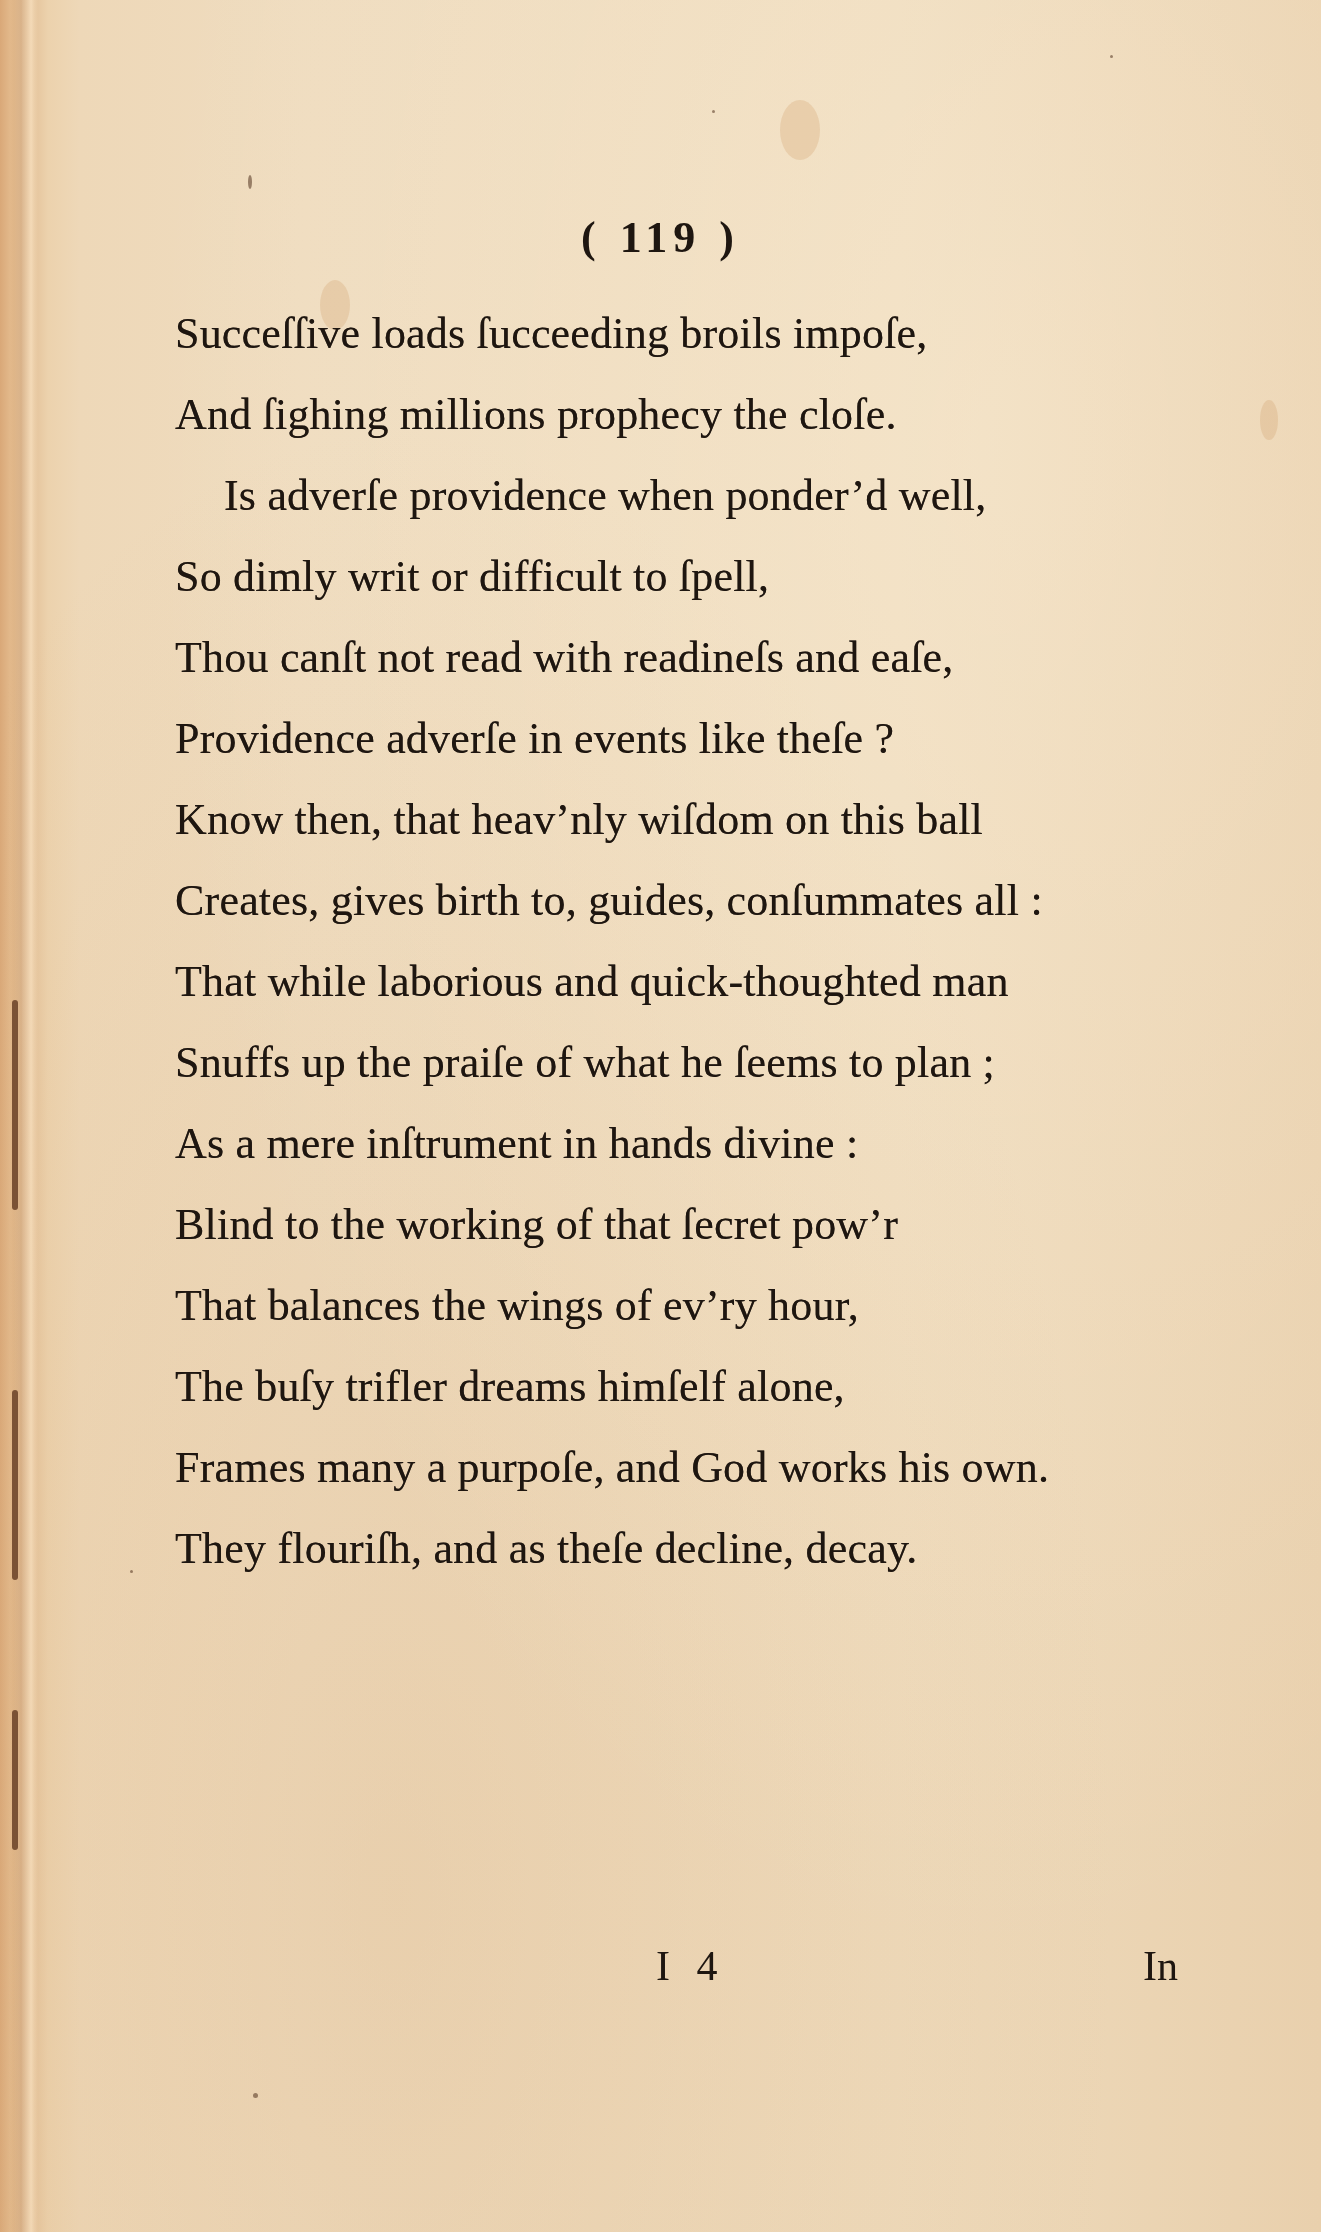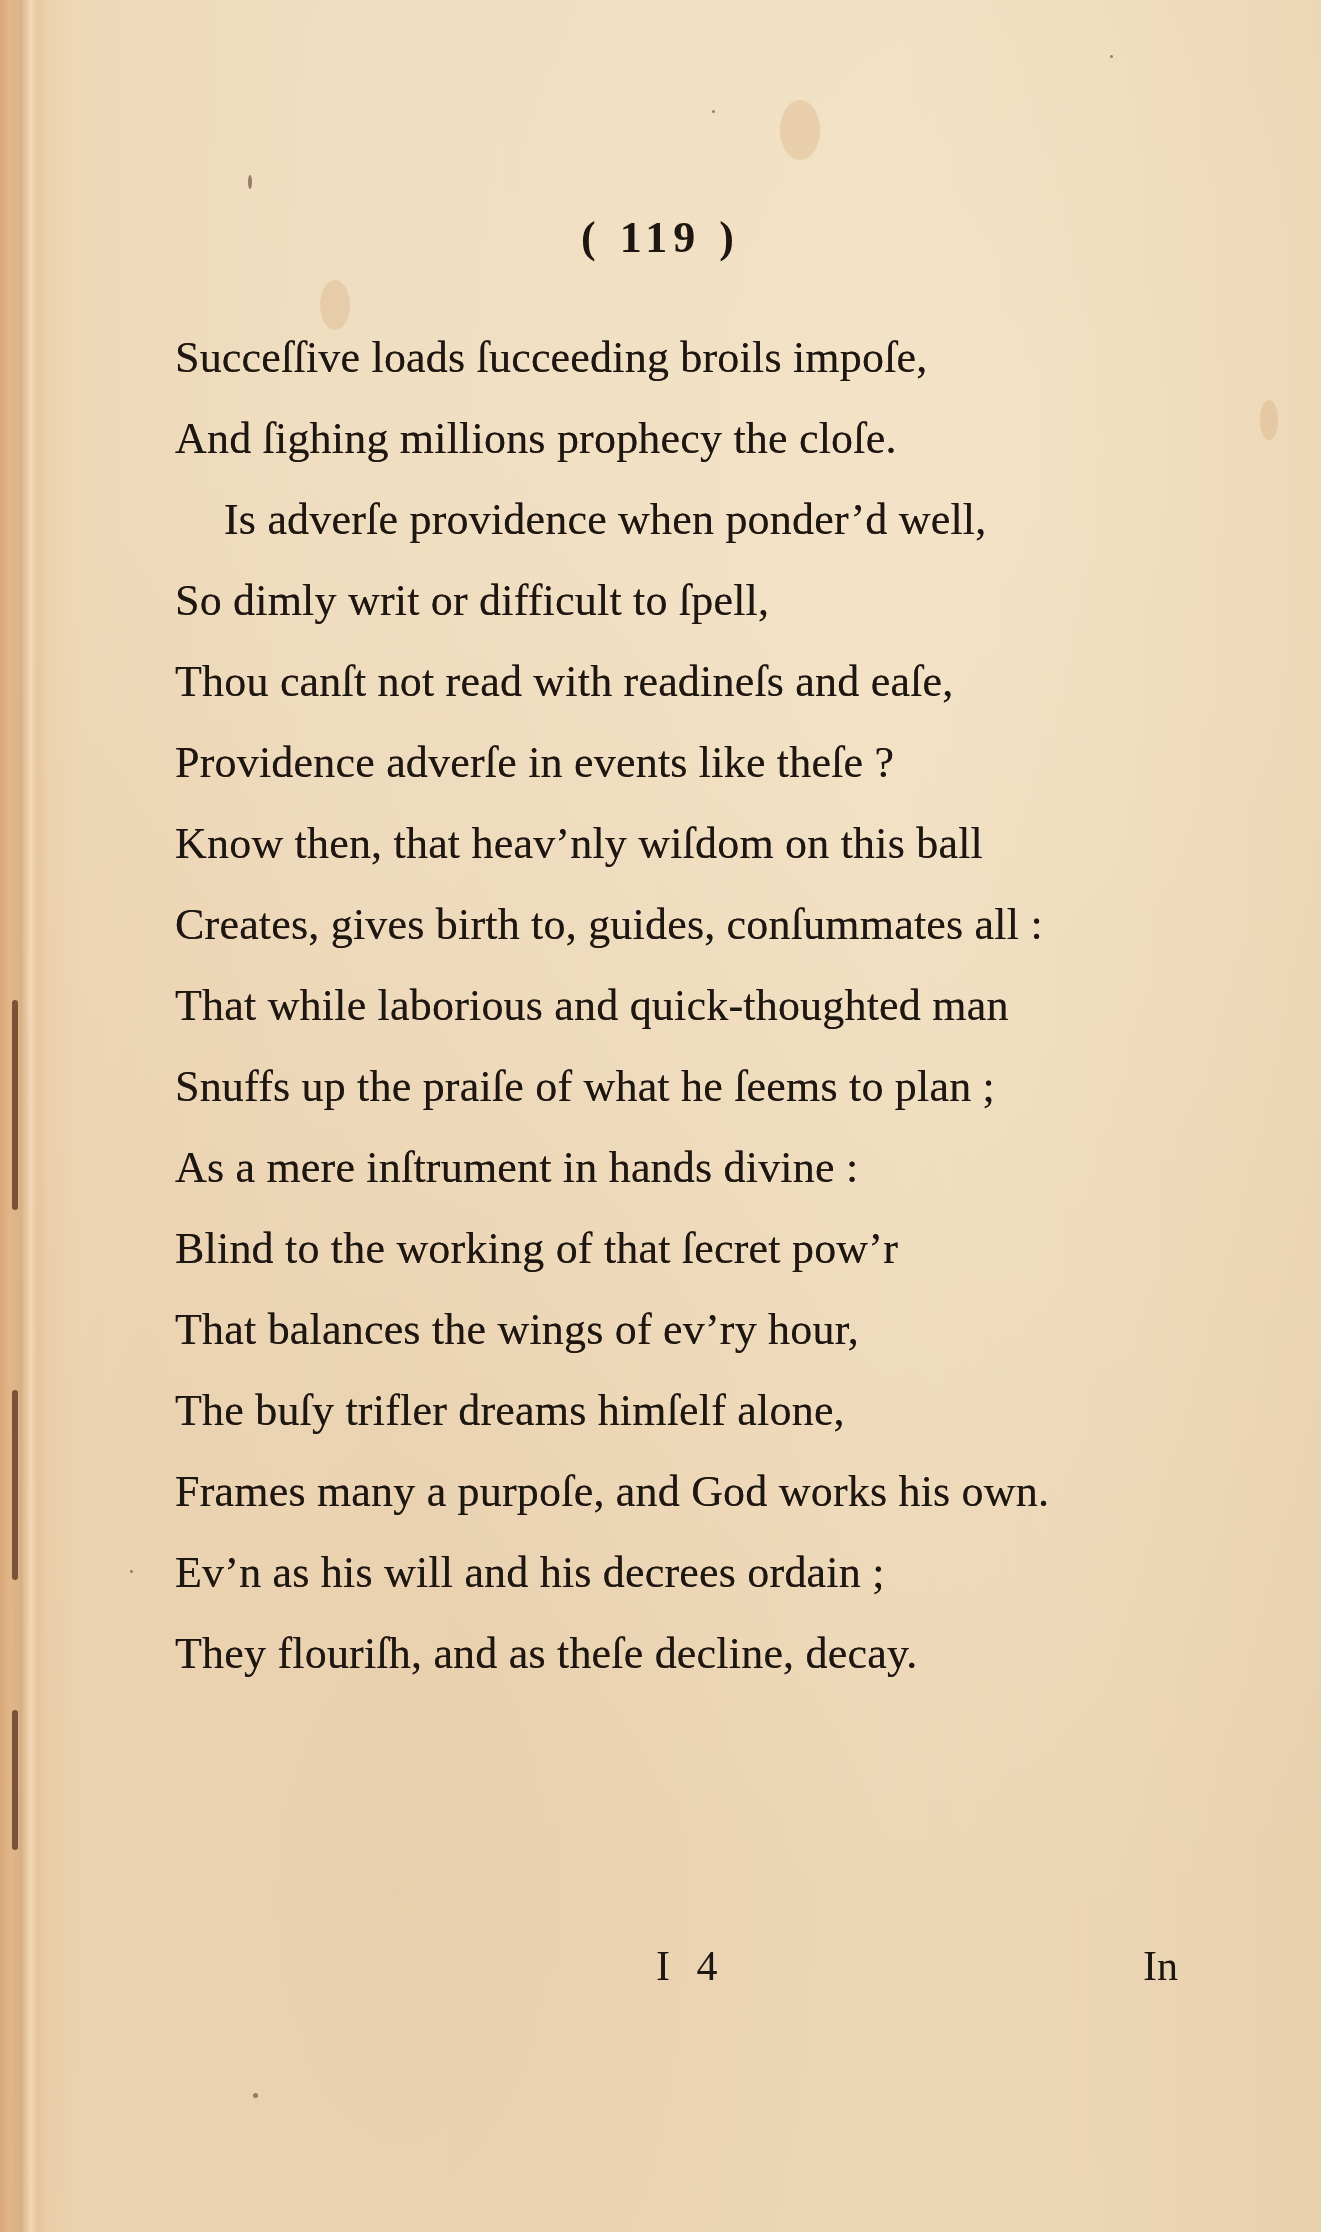--- a/index.html
+++ b/index.html
@@ -51,21 +51,21 @@
     font-family: Liberation Serif, serif;
     font-size: 44px;
     font-weight: bold;
     color: #1e1610;
     letter-spacing: 6px;
   }
   .header .paren { font-weight: bold; padding: 0 18px; }
   .poem {
     position: absolute;
     left: 175px;
-    top: 326px;
+    top: 302px;
     width: 1120px;
   }
   .line {
     height: 81px;
     line-height: 64px;
     font-family: "Liberation Serif", "DejaVu Serif", serif;
     font-size: 44px;
     color: #1e1610;
     white-space: nowrap;
     letter-spacing: 0.2px;
@@ -128,19 +128,18 @@
     <div class="line">Providence adverſe in events like theſe ?</div>
     <div class="line">Know then, that heav’nly wiſdom on this ball</div>
     <div class="line">Creates, gives birth to, guides, conſummates all :</div>
     <div class="line">That while laborious and quick-thoughted man</div>
     <div class="line">Snuffs up the praiſe of what he ſeems to plan ;</div>
     <div class="line">As a mere inſtrument in hands divine :</div>
     <div class="line">Blind to the working of that ſecret pow’r</div>
     <div class="line">That balances the wings of ev’ry hour,</div>
     <div class="line">The buſy trifler dreams himſelf alone,</div>
     <div class="line">Frames many a purpoſe, and God works his own.</div>
-    <div class="line">Ev’n as his will and his decrees ordain ;</div>
     <div class="line">They flouriſh, and as theſe decline, decay.</div>
   </div>
 
   <div class="signature">I 4</div>
   <div class="catchword">In</div>
 </div>
 
 </body></html>

